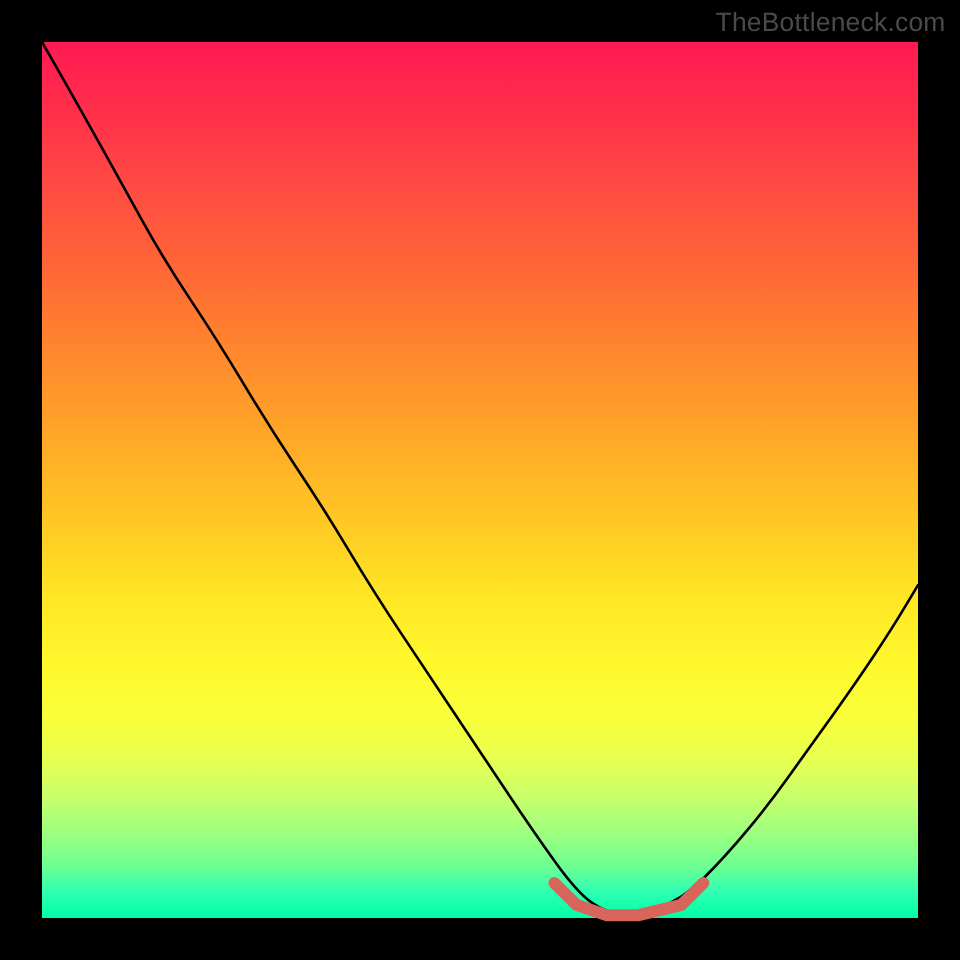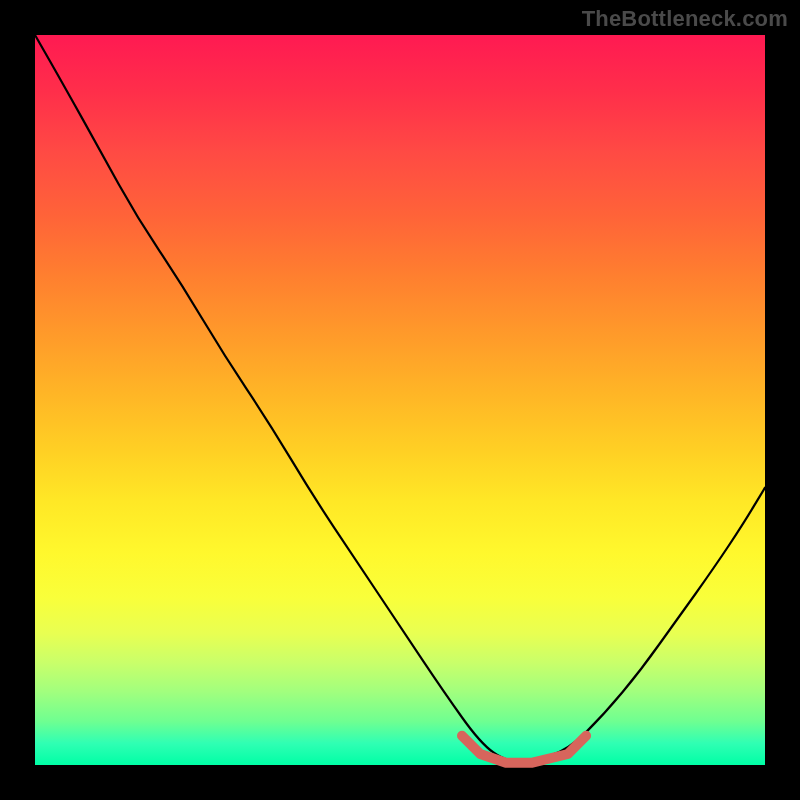--- a/index.html
+++ b/index.html
@@ -16,21 +16,21 @@
     width: 800px;
     height: 800px;
     background: #000;
   }
   .watermark {
     position: absolute;
     top: 6px;
     right: 12px;
     color: #4a4a4a;
     font-size: 22px;
-    font-weight: 700;
+    font-weight: 400;
     letter-spacing: 0.2px;
     z-index: 10;
   }
   .plot-area {
     position: absolute;
     left: 35px;
     top: 35px;
     width: 730px;
     height: 730px;
     background: linear-gradient(

